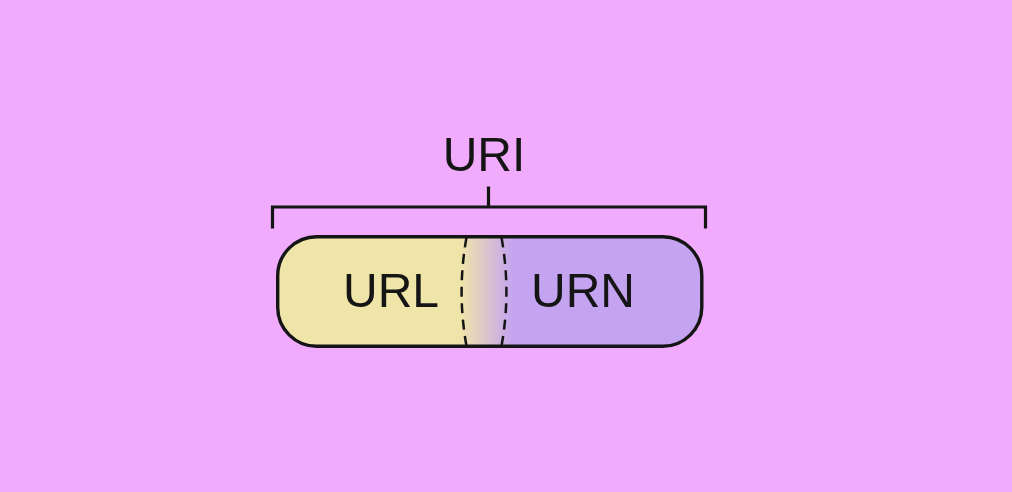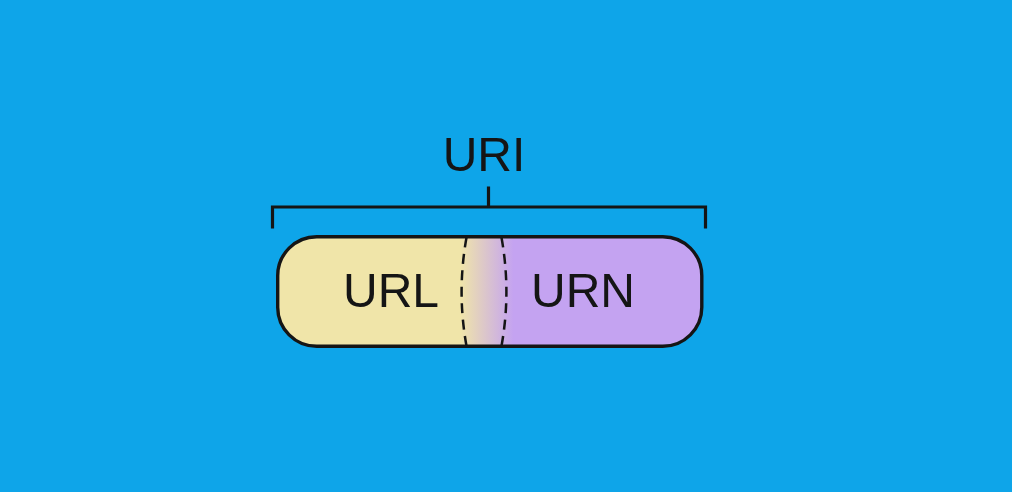--- a/index.html
+++ b/index.html
@@ -4,21 +4,21 @@
 <style>
   html, body {
     margin: 0;
     padding: 0;
     background: #ffffff;
   }
   .stage {
     position: relative;
     width: 1012px;
     height: 492px;
-    background: #0ea5e9;
+    background: #f0abfc;
     overflow: hidden;
     font-family: "Liberation Sans", sans-serif;
   }
   svg text {
     font-family: "Liberation Sans", sans-serif;
     font-weight: 400;
   }
   .title-text {
     font-size: 48px;
   }

